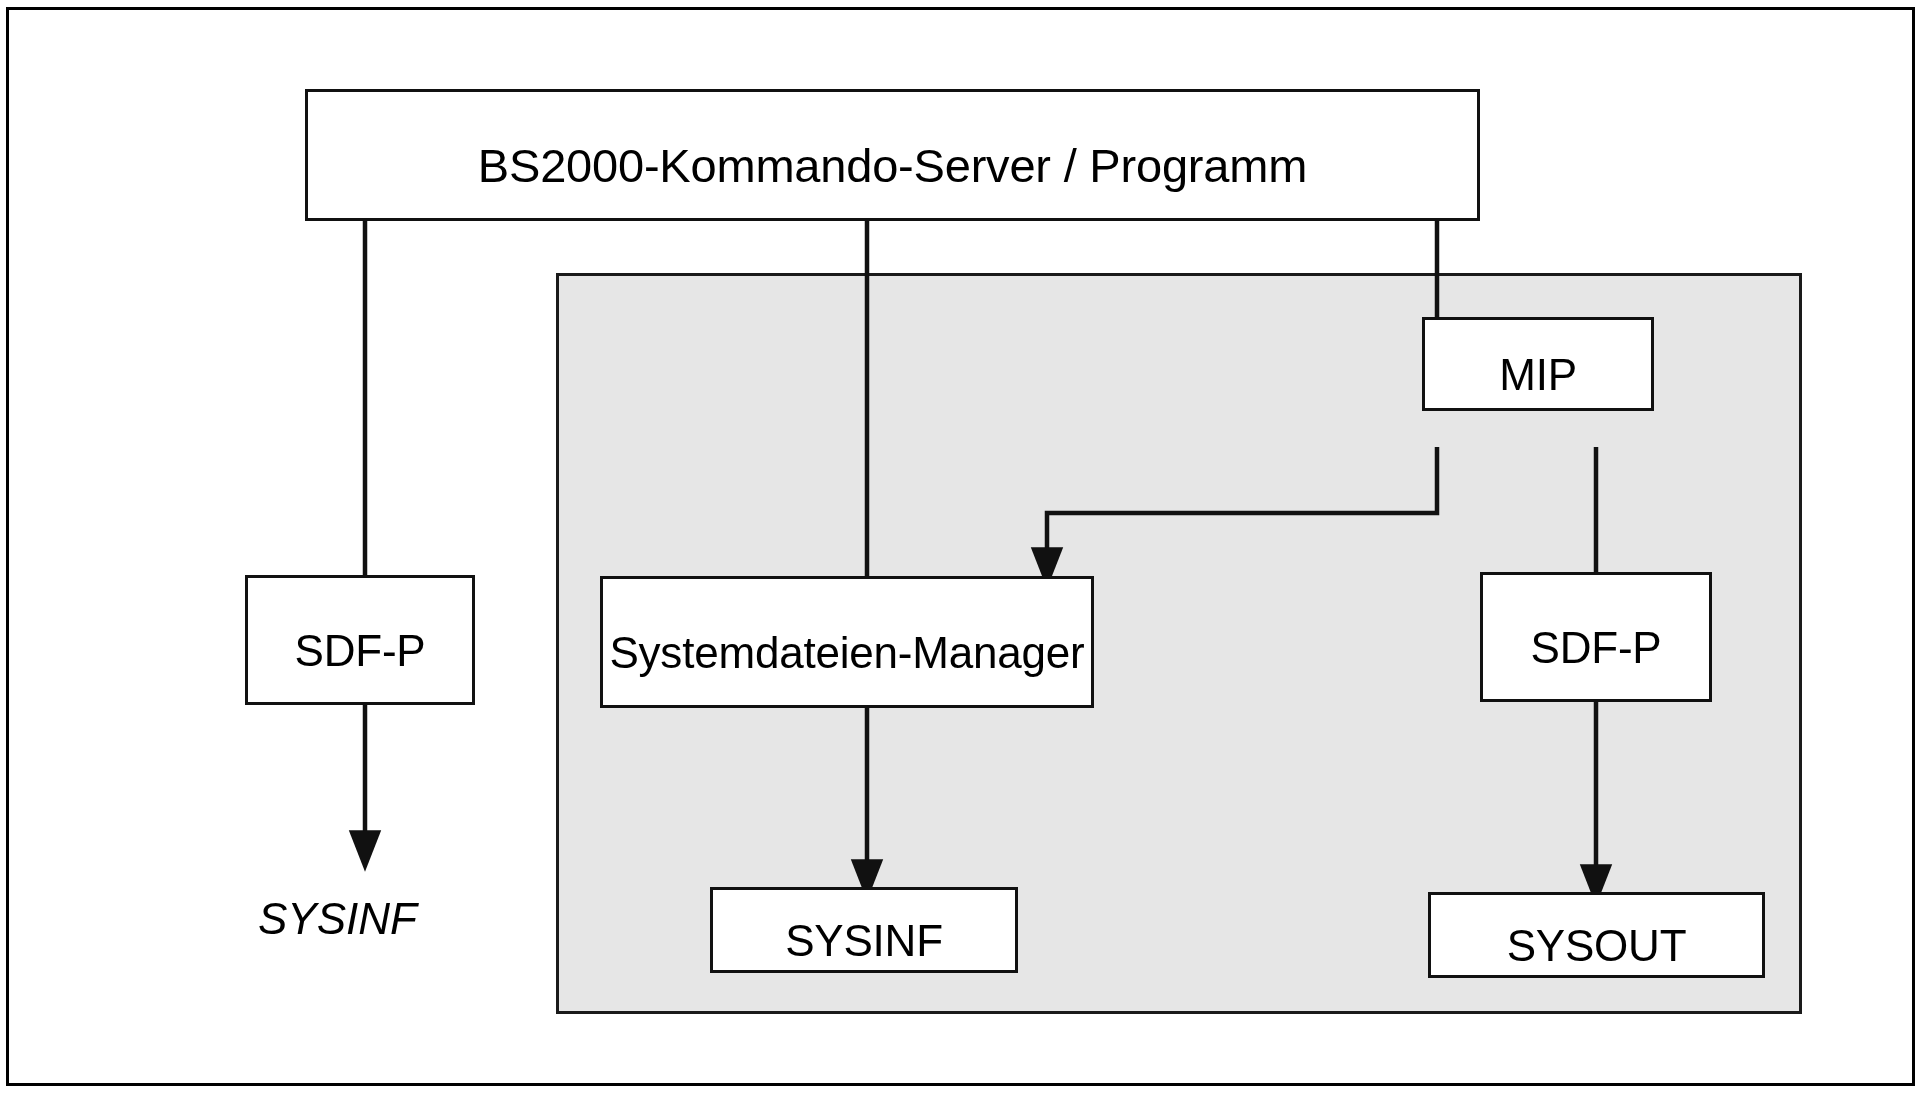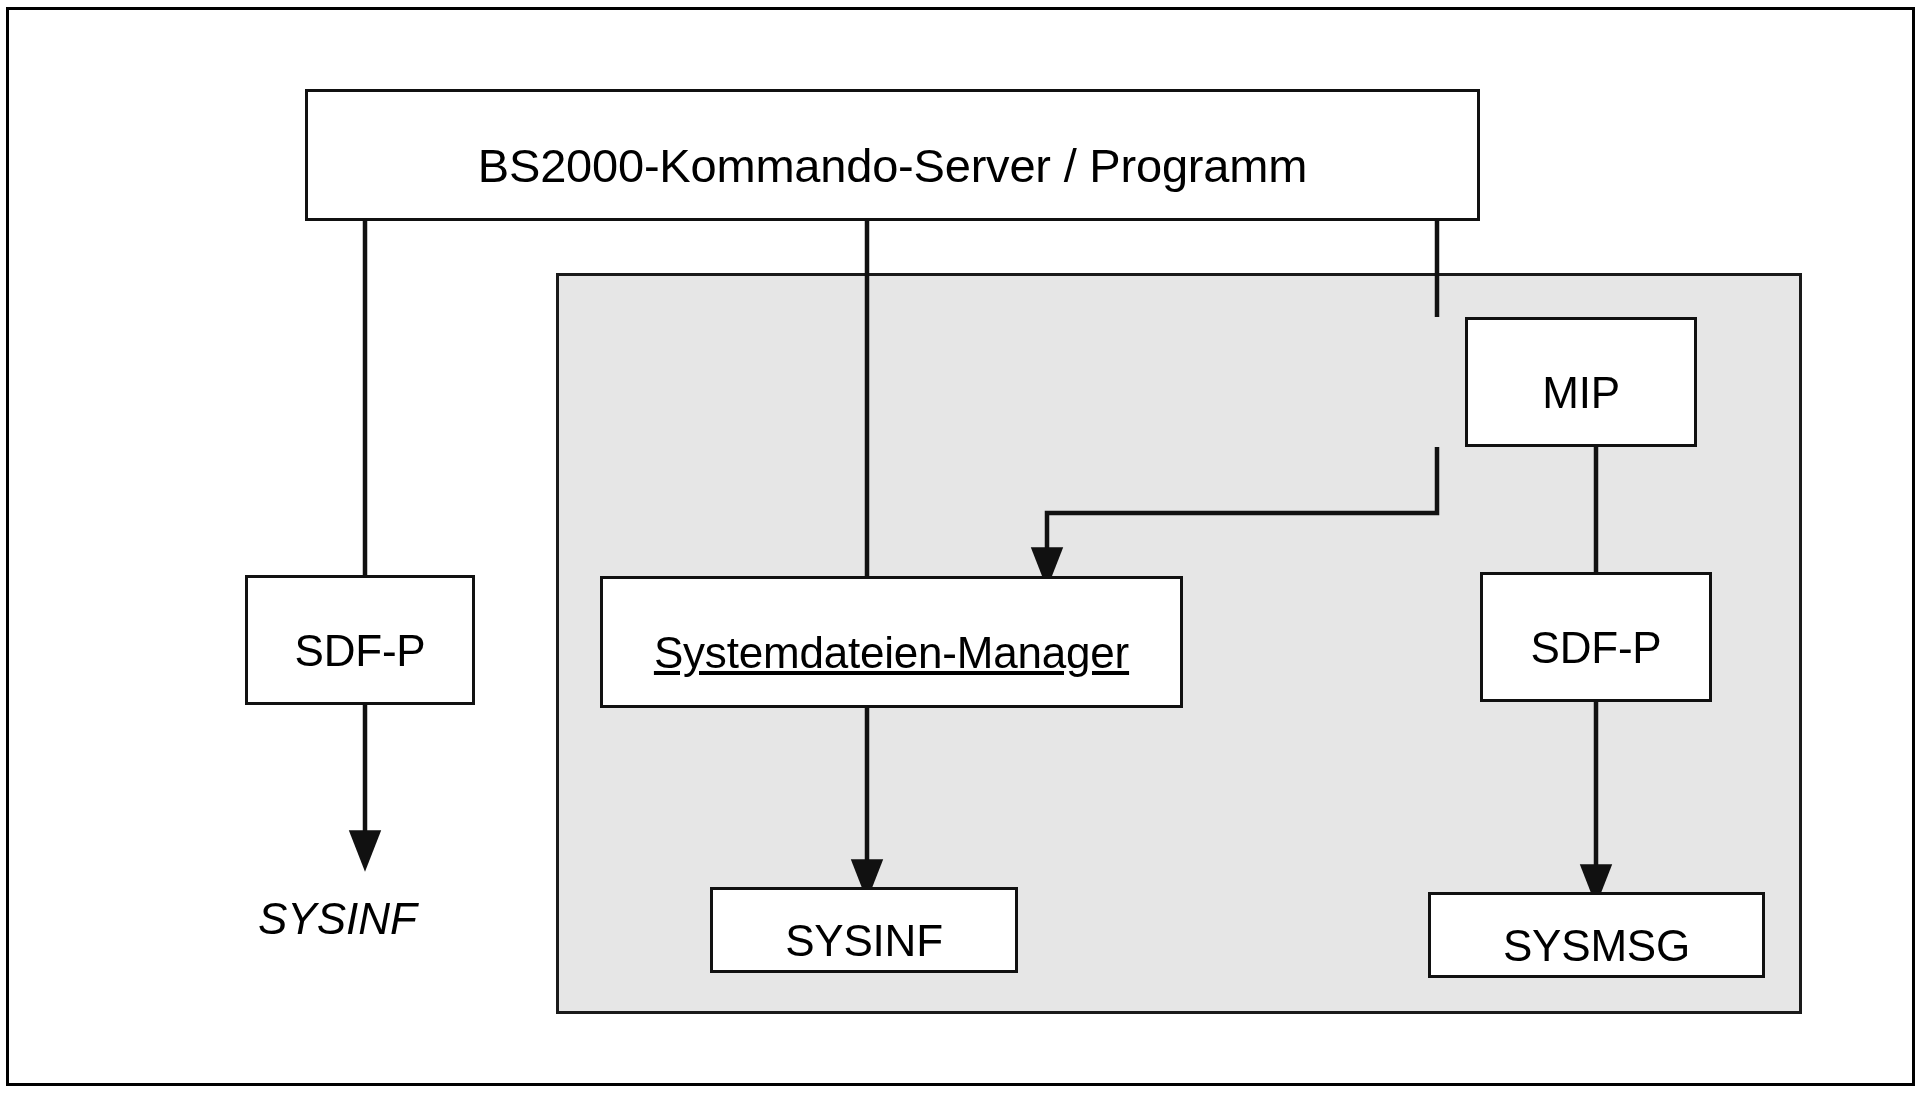--- a/index.html
+++ b/index.html
@@ -45,27 +45,27 @@
   .node-label{
     display:block;
     line-height:1;
     letter-spacing:-0.2px;
     margin-top:21px;
   }
   
   #node-server{ left:305px; top:89px;  width:1175px; height:132px; }
   #node-server .node-label{ font-size:47px; }
 
-  #node-mip{ left:1465px; top:317px; width:232px; height:130px; }
+  #node-mip{ left:1422px; top:317px; width:232px; height:94px; }
   #node-mip .node-label{ font-size:44px; }
 
   #node-sdfp-left{ left:245px; top:575px; width:230px; height:130px; }
   #node-sdfp-left .node-label{ font-size:44px; }
 
-  #node-sysmgr{ left:600px; top:576px; width:583px; height:132px;text-decoration:underline; }
+  #node-sysmgr{ left:600px; top:576px; width:494px; height:132px; }
   #node-sysmgr .node-label{ font-size:44px; }
 
   #node-sdfp-right{ left:1480px; top:572px; width:232px; height:130px; }
   #node-sdfp-right .node-label{ font-size:44px; }
 
   #node-sysout{ left:710px; top:887px; width:308px; height:86px; }
   #node-sysout .node-label{ font-size:44px; }
 
   #node-sysmsg{ left:1428px; top:892px; width:337px; height:86px; }
   #node-sysmsg .node-label{ font-size:44px; }
@@ -141,18 +141,18 @@
 
   <div class="node" id="node-sdfp-right">
     <span class="node-label">SDF-P</span>
   </div>
 
   <div class="node" id="node-sysout">
     <span class="node-label">SYSINF</span>
   </div>
 
   <div class="node" id="node-sysmsg">
-    <span class="node-label">SYSMSG</span>
+    <span class="node-label">SYSOUT</span>
   </div>
 
   <div class="free-label" id="label-sysinf">SYSINF</div>
 
 </div>
 
 </body></html>

